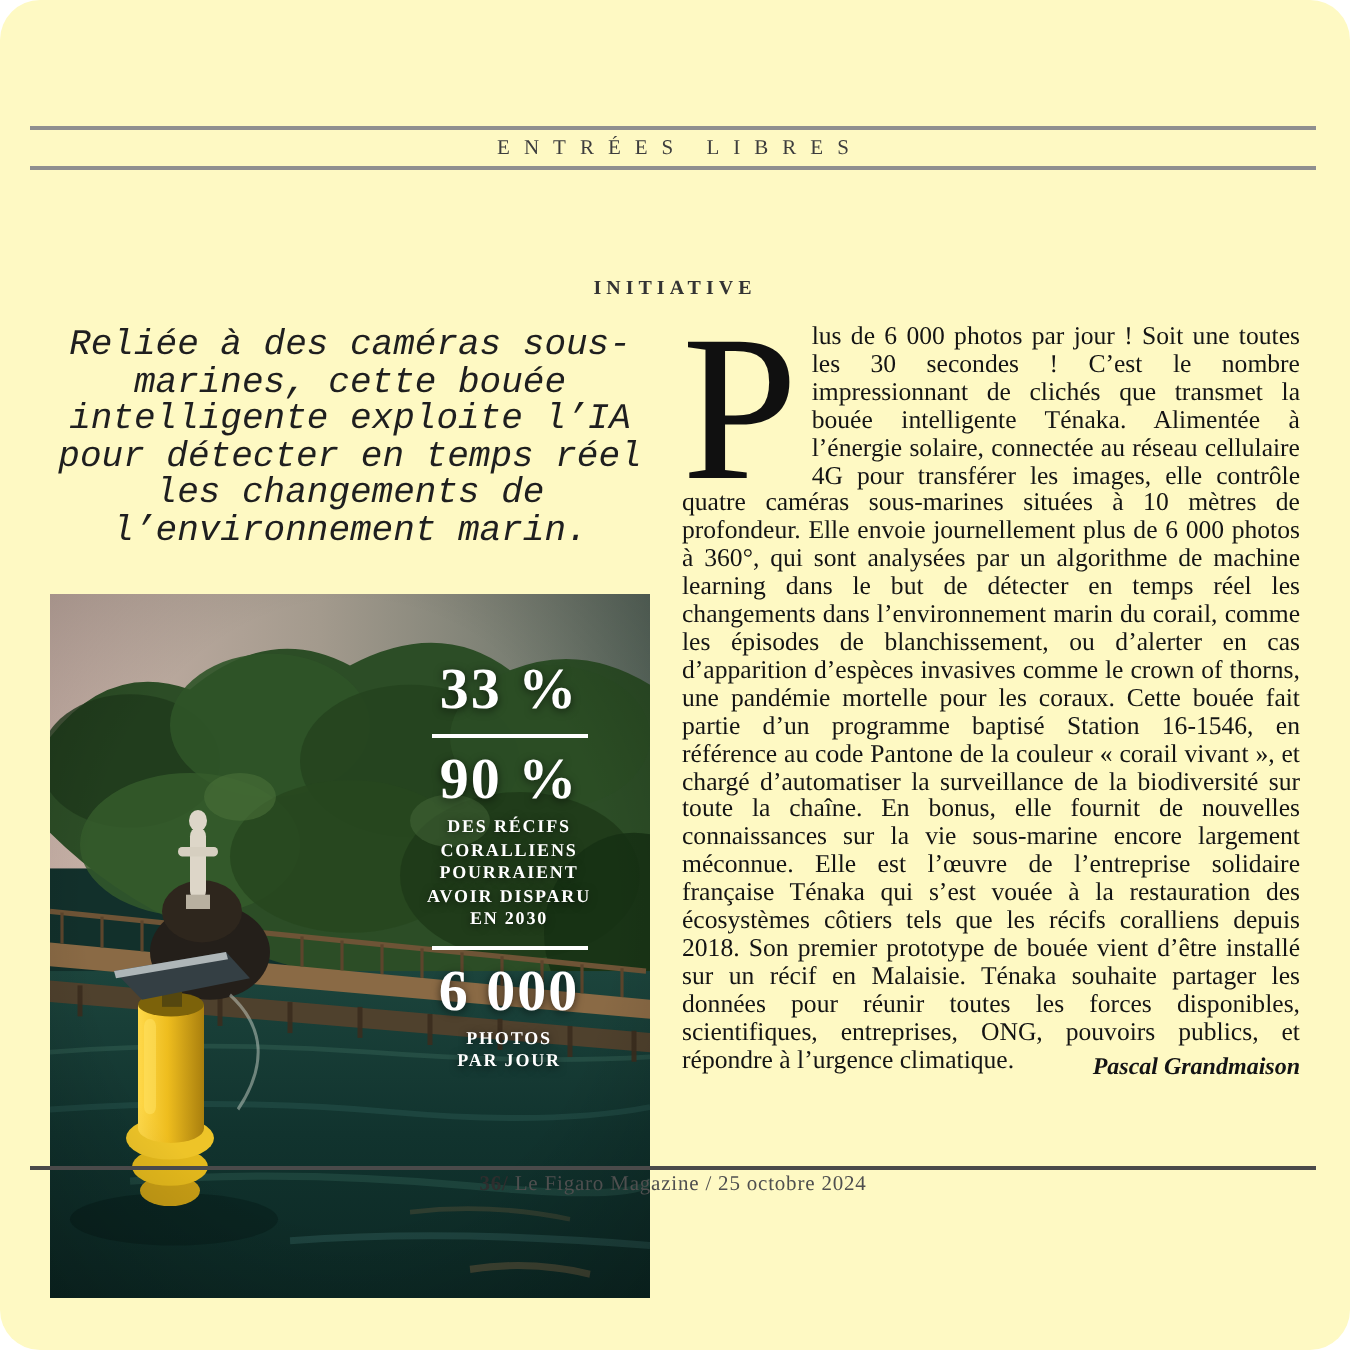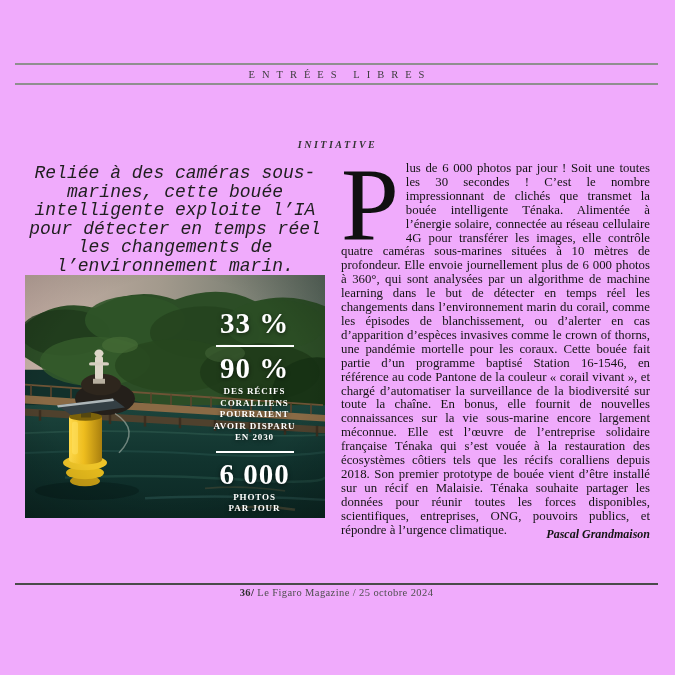--- a/index.html
+++ b/index.html
@@ -1,38 +1,38 @@
 <!DOCTYPE html>
 <html lang="fr"><head>
 <meta charset="utf-8">
 <style>
   * { margin:0; padding:0; box-sizing:border-box; }
   html,body { background:#ffffff; }
   body { width:675px; height:675px; font-family:"Liberation Serif","DejaVu Serif",serif; color:#1c1c1c; }
-  .page { position:relative; width:675px; height:675px; background:#f0abfc; overflow:hidden; }
+  .page { position:relative; width:675px; height:675px; background:#fef9c3; overflow:hidden;border-radius:20px; }
 
   
   .section-header { margin:0 17px 0 15px; padding-top:63px; }
   .rule-grey { border-top:2px solid #8f8f8f; }
   .section-title { text-align:center; font-size:10.5px; letter-spacing:7px; color:#3d3d3d; padding:4px 0 3px; text-indent:7px; }
 
   
-  .article-head { margin-top:54px; text-align:center;font-style:italic; }
+  .article-head { margin-top:54px; text-align:center; }
   .kicker { font-size:10px; font-weight:bold; letter-spacing:2.5px; color:#333; }
   .title { font-size:25px; font-weight:bold; letter-spacing:0.4px; color:#161616; margin-top:3px; }
 
   
   .columns { display:flex; gap:16px; margin:12px 25px 0 25px; }
   .col-left { width:300px; flex:none; }
   .col-right { flex:1; min-width:0; }
 
   .standfirst { font-style:italic; font-size:18px; line-height:18.5px; text-align:center; color:#1f1f1f; padding:2px 2px 0 2px;font-family:Liberation Mono, monospace; }
 
   
-  .photo { position:relative; width:300px; height:243px; margin-top:0; overflow:hidden; background:#12302b; }
+  .photo { position:relative; width:300px; height:352px; margin-top:22px; overflow:hidden; background:#12302b; }
   .photo svg { display:block; }
   .photo-stats { position:absolute; top:0; right:0; width:47%; height:100%; display:flex; flex-direction:column; align-items:center; padding-top:33px; color:#fff; text-align:center; text-shadow:0 1px 4px rgba(0,0,0,0.6); }
   .stat-value { font-size:29px; font-weight:bold; line-height:30px; letter-spacing:1px; }
   .stat-label { font-size:9px; font-weight:bold; letter-spacing:0.9px; line-height:11.5px; margin-top:3px; }
   .stat-divider { width:78px; border-top:2px solid #ffffff; margin:7px 0 6px 0; }
 
   
   .body-text { font-size:12.8px; line-height:13.9px; text-align:justify; color:#141414; }
   .dropcap { float:left; font-size:104px; line-height:78px; margin:4px 7px 0 0; color:#101010; }
   .author-line { text-align:right; margin-top:-13.9px; }

